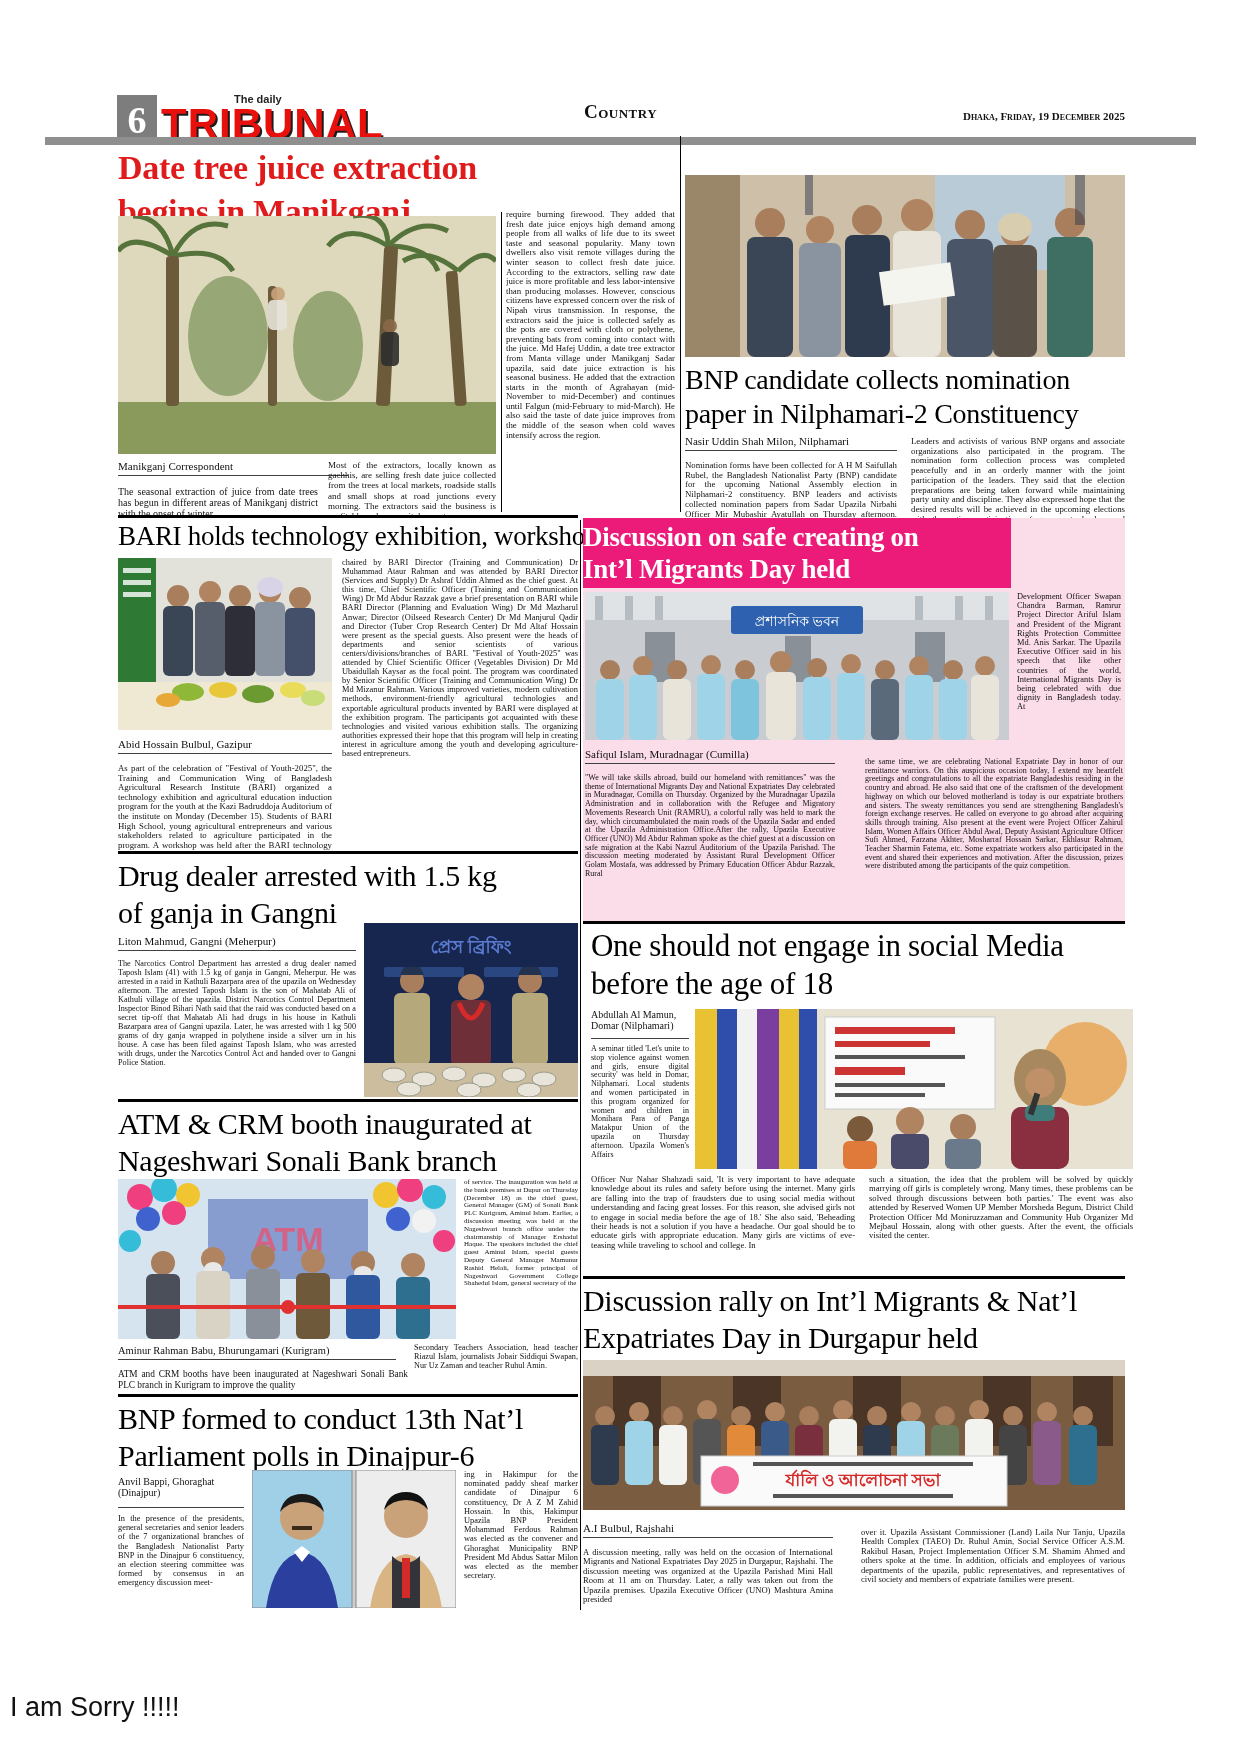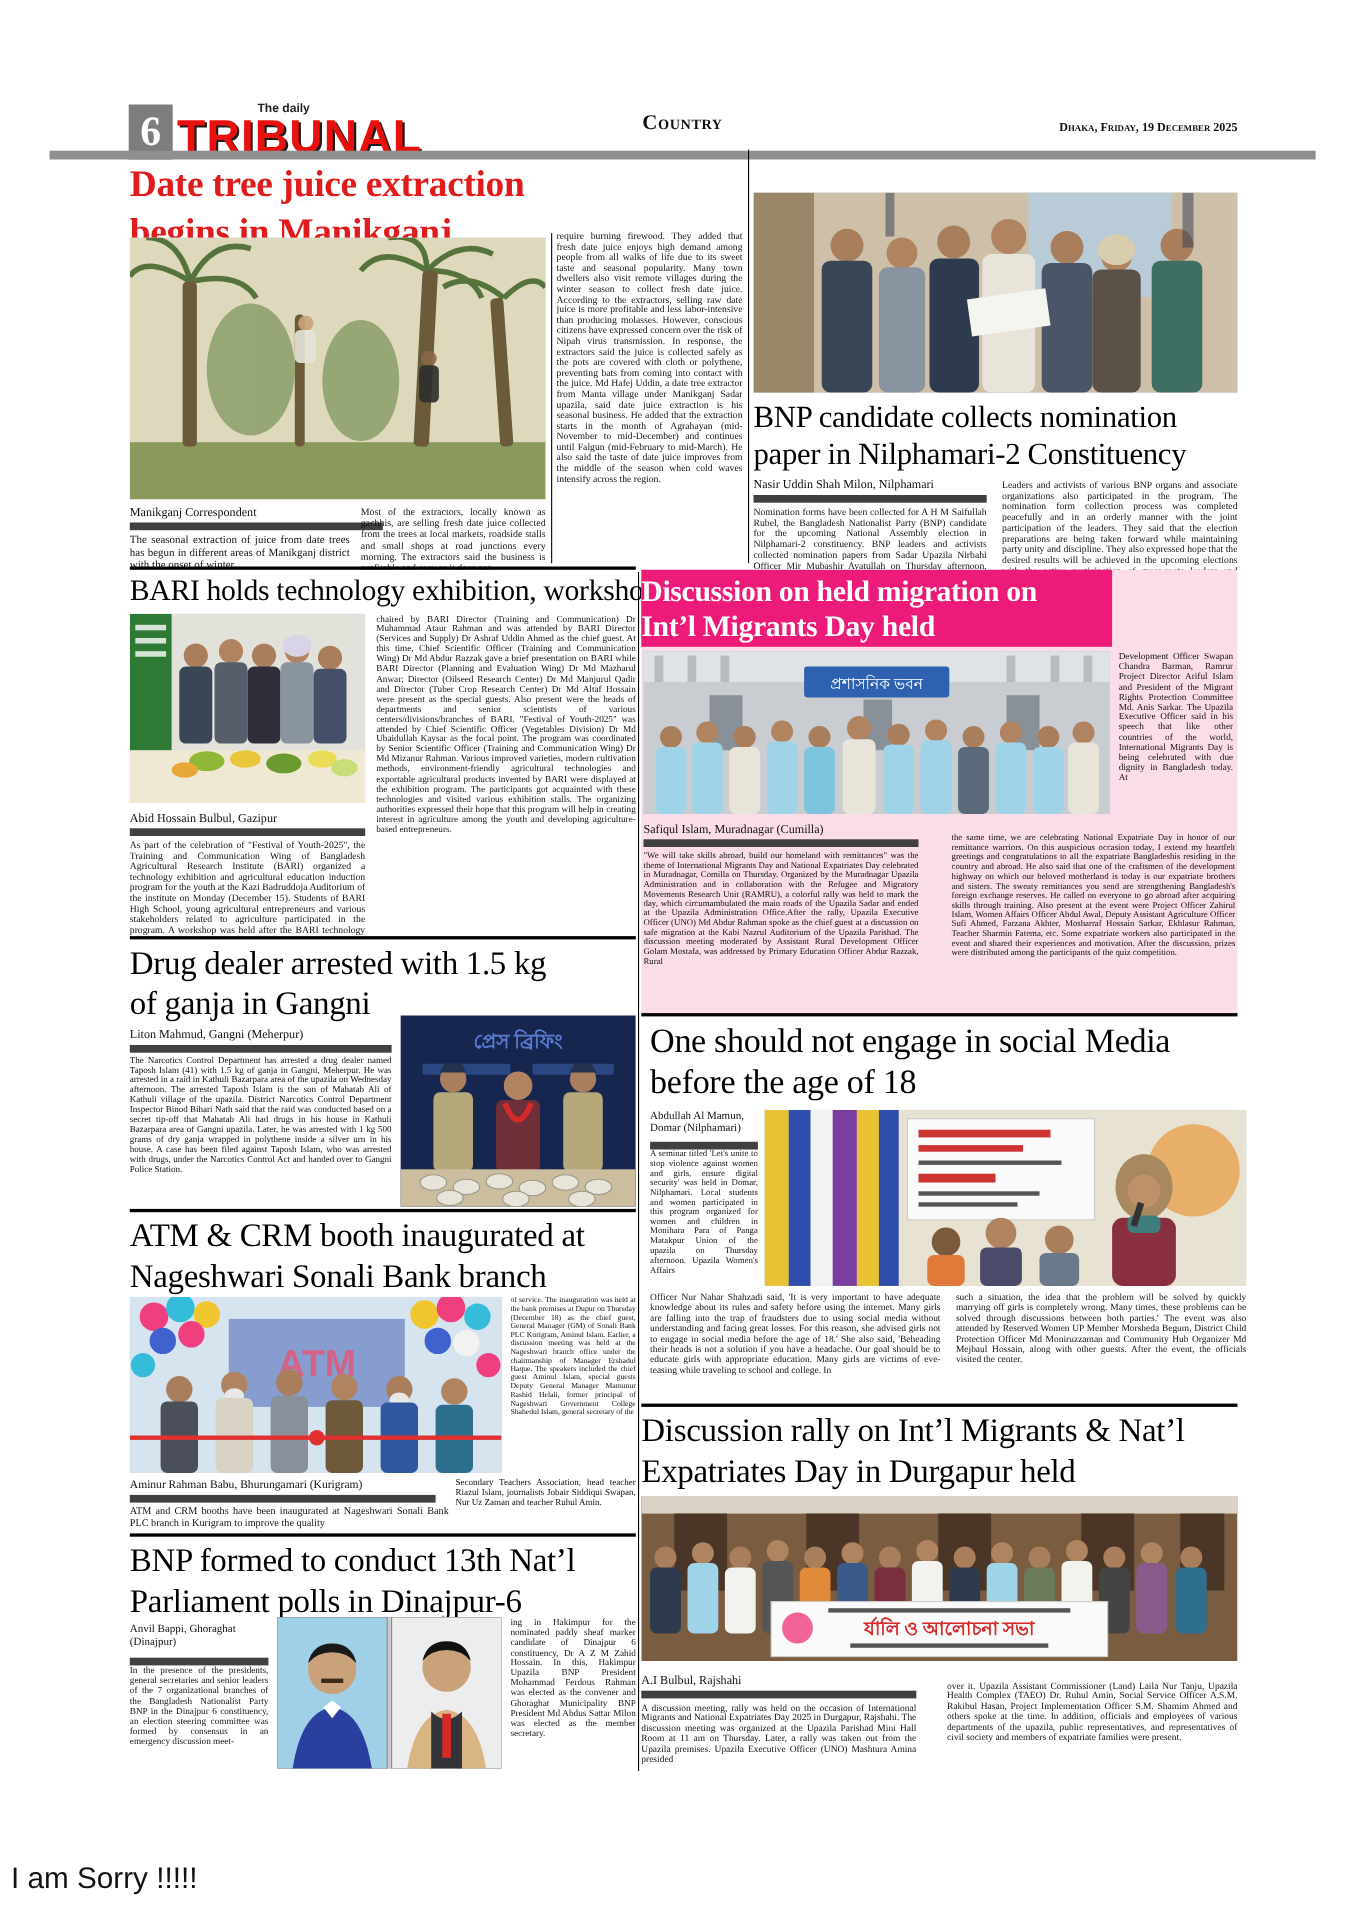--- a/index.html
+++ b/index.html
@@ -2,21 +2,21 @@
 <html><head>
 <meta charset="utf-8">
 <style>
   html,body{margin:0;padding:0}
   body{width:1241px;height:1754px;position:relative;background:#fff;color:#111;
        font-family:"Liberation Serif",serif;overflow:hidden}
   .art{position:absolute}
   .abs{position:absolute}
   .hl{font-weight:700;letter-spacing:-.3px;color:#000;position:absolute;white-space:nowrap}
   .body{font-size:9px;line-height:10px;text-align:justify;overflow:hidden;position:absolute}
-  .byl{position:absolute;font-size:11px;border-bottom:7px solid #404040;padding-bottom:3px;overflow:hidden;white-space:nowrap}
+  .byl{position:absolute;font-size:11px;border-bottom:1px solid #404040;padding-bottom:3px;overflow:hidden;white-space:nowrap}
   .hr{position:absolute;height:3px;background:#000}
   .vr{position:absolute;width:1px;background:#000}
   .photo{position:absolute;overflow:hidden;background:#ccc}
   .photo svg{display:block}
   .redhl{color:#e01b1b}
   .graybar{position:absolute;background:#8f8f8f}
   .smallcaps{font-variant:small-caps}
 </style>
 </head>
 <body>
@@ -149,21 +149,21 @@
       </g>
     </svg>
   </div>
   <div class="byl" style="left:0;top:218px;width:214px;">Abid Hossain Bulbul, Gazipur</div>
   <div class="body" style="left:0;top:244px;width:214px;height:88px;font-size:8.8px;line-height:9.6px;">As part of the celebration of "Festival of Youth-2025", the Training and Communication Wing of Bangladesh Agricultural Research Institute (BARI) organized a technology exhibition and agricultural education induction program for the youth at the Kazi Badruddoja Auditorium of the institute on Monday (December 15). Students of BARI High School, young agricultural entrepreneurs and various stakeholders related to agriculture participated in the program. A workshop was held after the BARI technology exhibition program,</div>
   <div class="body" style="left:224px;top:38px;width:236px;height:294px;font-size:8.4px;line-height:9.1px;">chaired by BARI Director (Training and Communication) Dr Muhammad Ataur Rahman and was attended by BARI Director (Services and Supply) Dr Ashraf Uddin Ahmed as the chief guest. At this time, Chief Scientific Officer (Training and Communication Wing) Dr Md Abdur Razzak gave a brief presentation on BARI while BARI Director (Planning and Evaluation Wing) Dr Md Mazharul Anwar; Director (Oilseed Research Center) Dr Md Manjurul Qadir and Director (Tuber Crop Research Center) Dr Md Altaf Hossain were present as the special guests. Also present were the heads of departments and senior scientists of various centers/divisions/branches of BARI. "Festival of Youth-2025" was attended by Chief Scientific Officer (Vegetables Division) Dr Md Ubaidullah Kaysar as the focal point. The program was coordinated by Senior Scientific Officer (Training and Communication Wing) Dr Md Mizanur Rahman. Various improved varieties, modern cultivation methods, environment-friendly agricultural technologies and exportable agricultural products invented by BARI were displayed at the exhibition program. The participants got acquainted with these technologies and visited various exhibition stalls. The organizing authorities expressed their hope that this program will help in creating interest in agriculture among the youth and developing agriculture-based entrepreneurs.</div>
 </section>
 
 <section class="art" style="left:583px;top:518px;width:542px;height:404px;background:#fbdde9;">
   <div class="abs" style="left:0;top:0;width:428px;height:70px;background:#ec1a78;">
-    <div class="hl" style="left:0;top:3px;width:428px;font-size:27px;line-height:32px;color:#fff;">Discussion on held migration on</div>
+    <div class="hl" style="left:0;top:3px;width:428px;font-size:27px;line-height:32px;color:#fff;">Discussion on safe creating on</div>
     <div class="hl" style="left:0;top:35px;width:428px;font-size:27px;line-height:32px;color:#fff;">Int’l Migrants Day held</div>
   </div>
   <div class="photo" style="left:2px;top:74px;width:424px;height:148px;">
     <svg width="424" height="148" viewBox="0 0 424 148">
       <rect width="424" height="148" fill="#c9cdd2"></rect>
       <rect width="424" height="28" fill="#dfe3e6"></rect>
       <g fill="#b5bcc2">
           <rect x="10" y="4" width="8" height="24"></rect>
           <rect x="40" y="4" width="8" height="24"></rect>
           <rect x="70" y="4" width="8" height="24"></rect>

